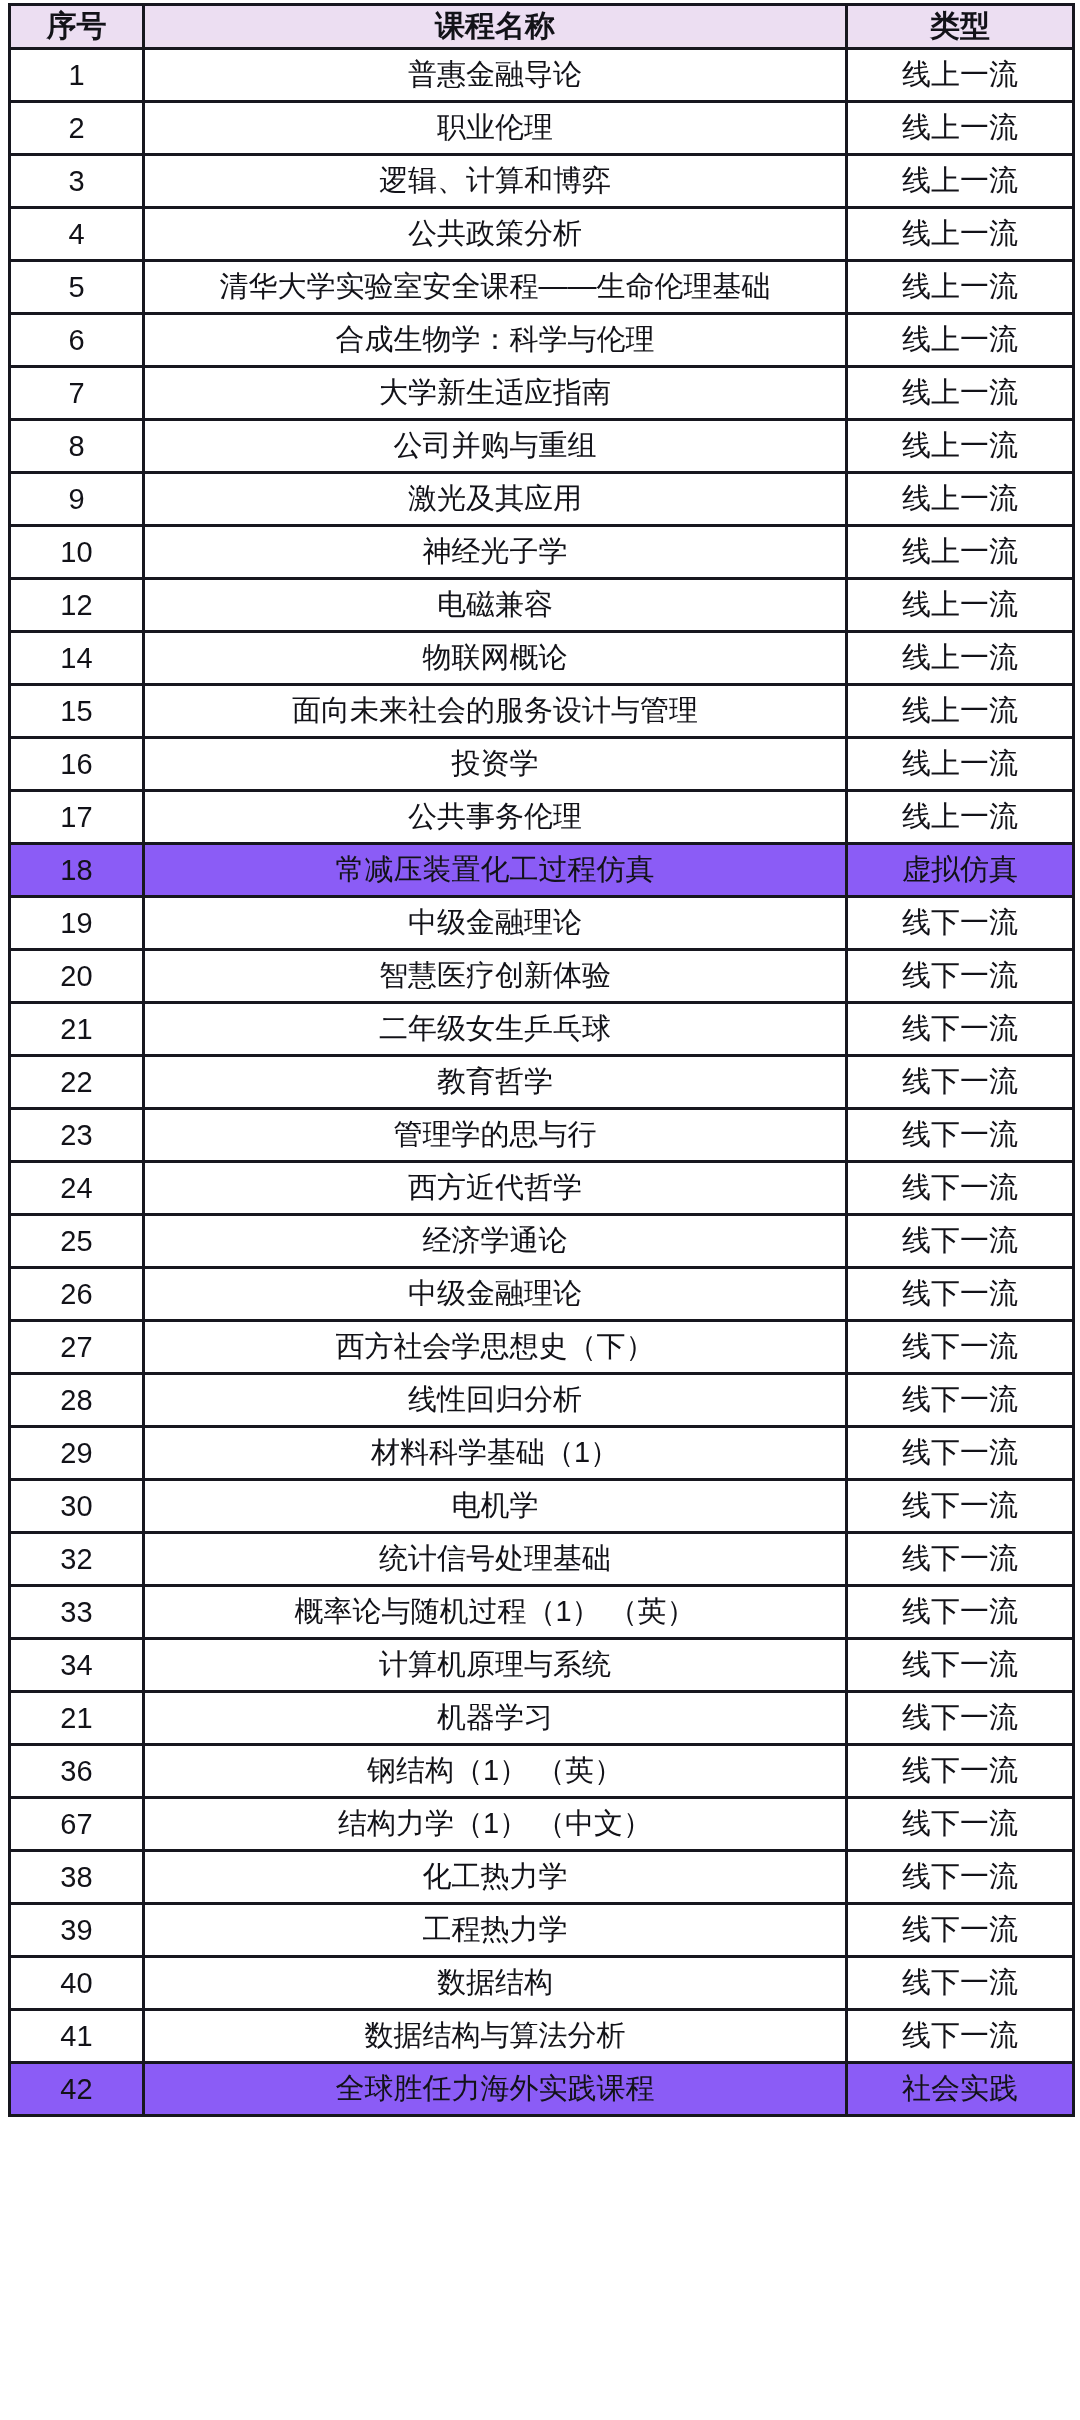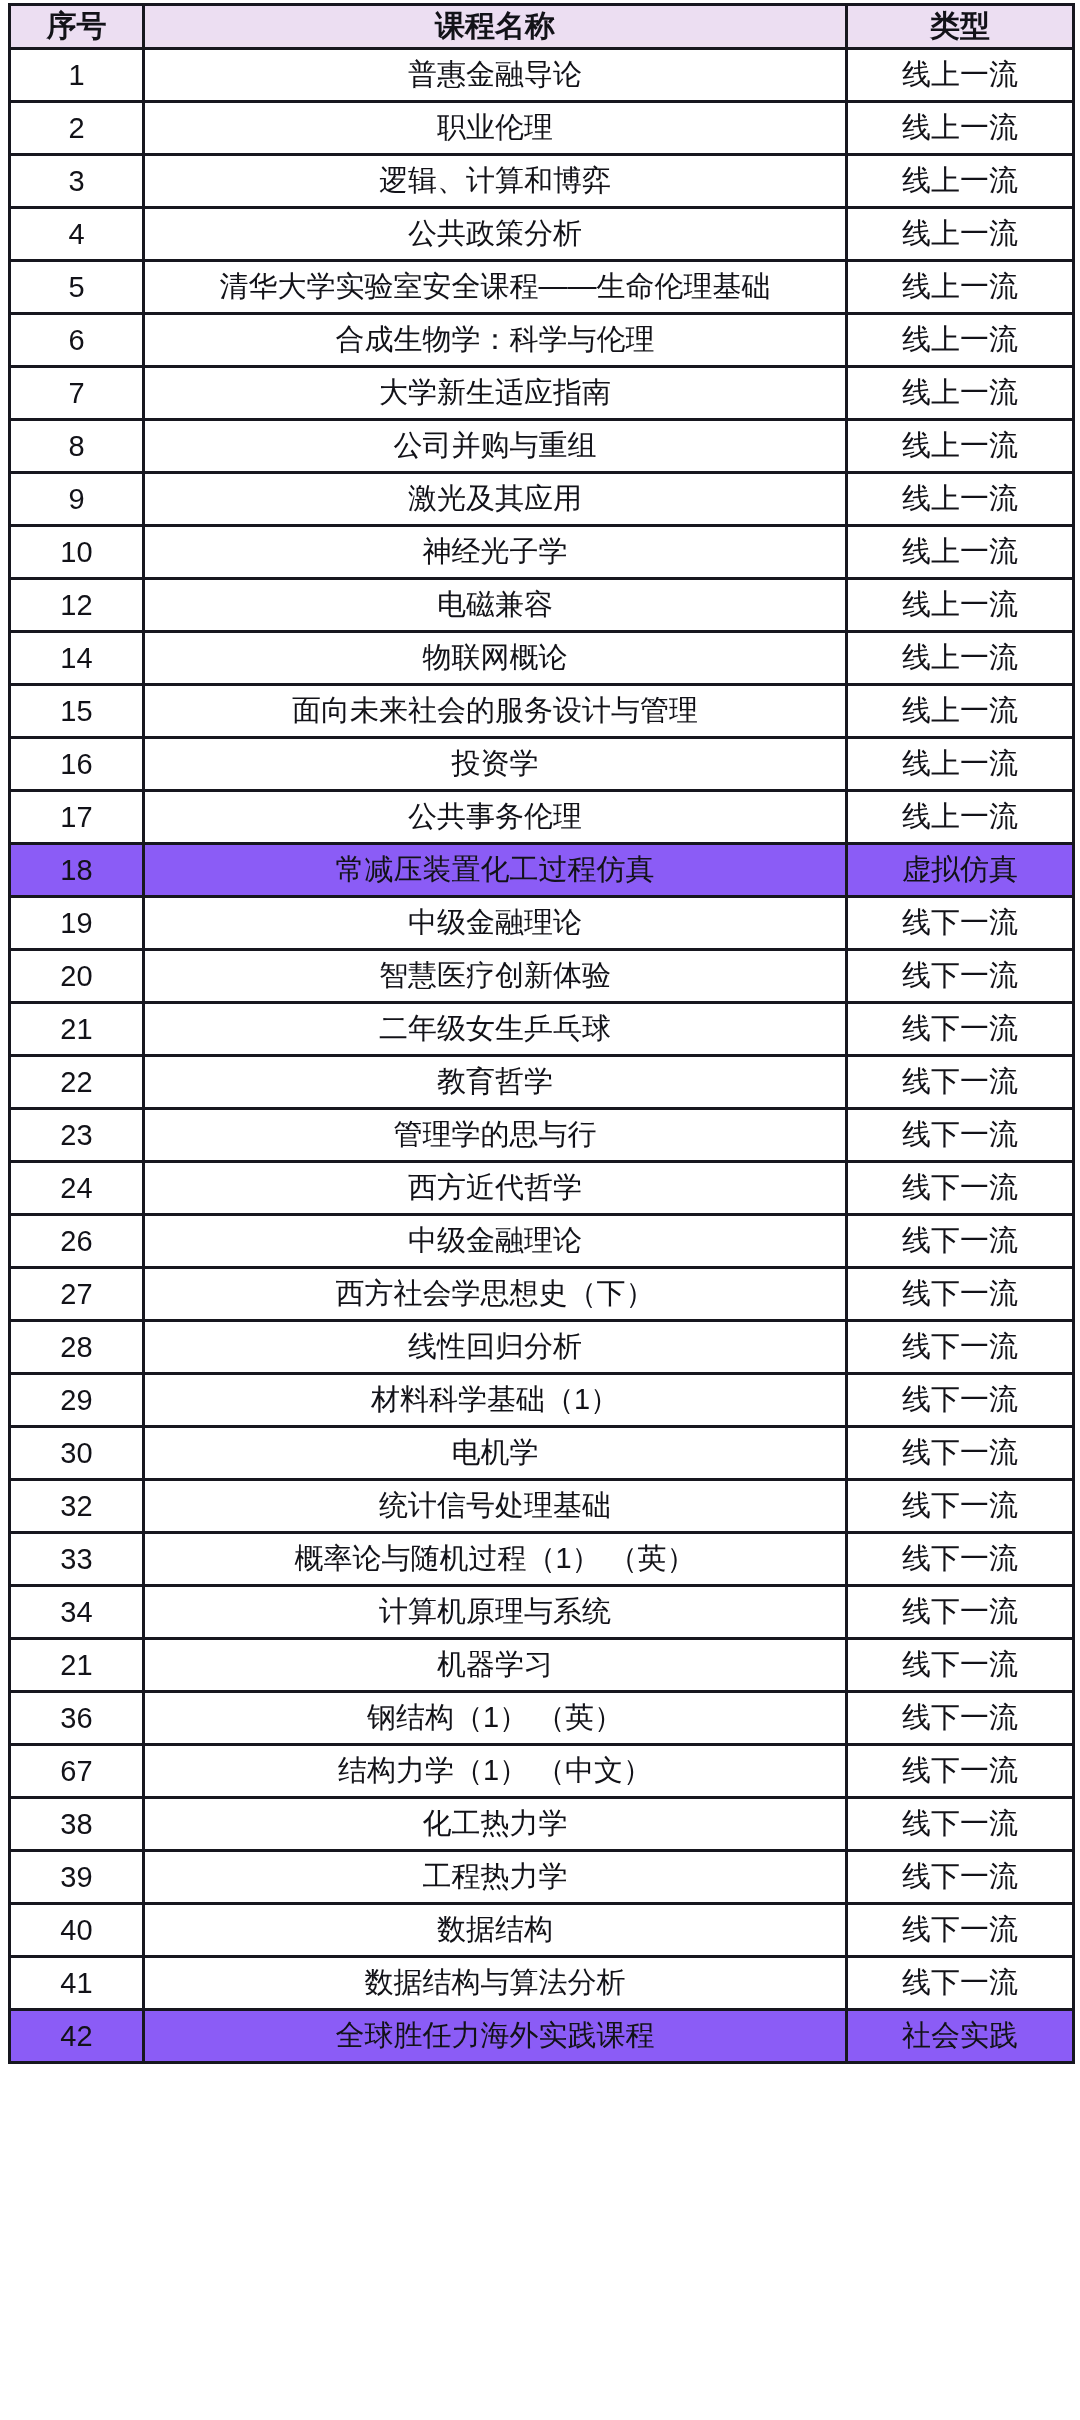--- a/index.html
+++ b/index.html
@@ -172,20 +172,25 @@
     <td>23</td>
     <td>管理学的思与行</td>
     <td>线下一流</td>
   </tr>
         <tr>
     <td>24</td>
     <td>西方近代哲学</td>
     <td>线下一流</td>
   </tr>
         <tr>
+    <td>25</td>
+    <td>经济学通论</td>
+    <td>线下一流</td>
+  </tr>
+        <tr>
     <td>26</td>
     <td>中级金融理论</td>
     <td>线下一流</td>
   </tr>
         <tr>
     <td>27</td>
     <td>西方社会学思想史（下）</td>
     <td>线下一流</td>
   </tr>
         <tr>

